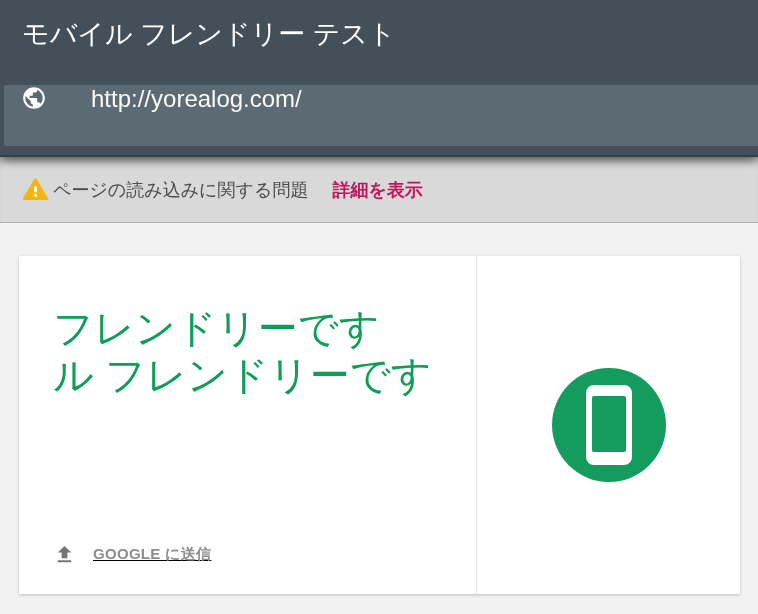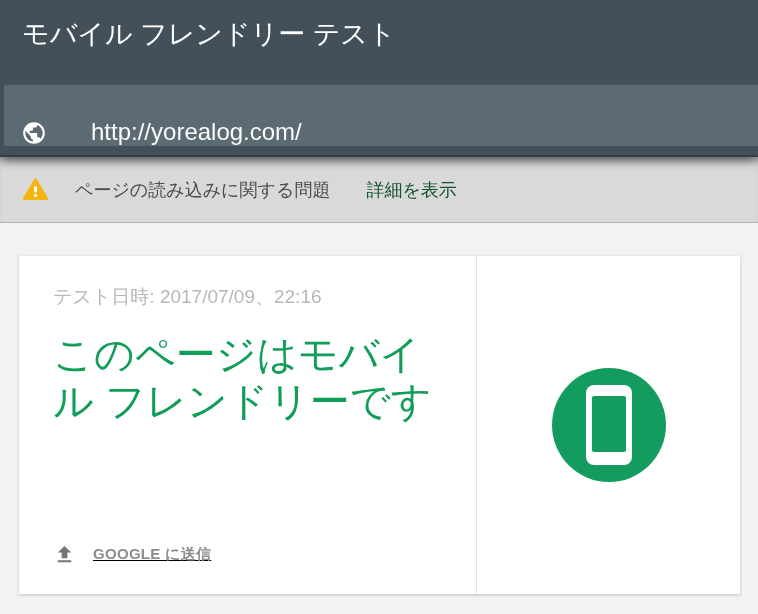--- a/index.html
+++ b/index.html
@@ -20,46 +20,46 @@
   }
   .app-title {
     position: absolute; left: 22px; top: 16px;
     font-size: 27px; font-weight: 400; color: #ffffff;
     white-space: nowrap;
   }
   .url-bar {
     position: absolute; left: 4px; top: 85px; right: 0; height: 61px;
     background: #5c6a74;
     border-radius: 2px 0 0 2px;
-    display: flex; align-items: flex-end;
+    display: flex; align-items: flex-start;
   }
   .url-bar .globe { margin-left: 17px; width: 26px; height: 26px; flex: 0 0 auto; }
   .url-text {
     margin-left: 44px;
     font-size: 24px; color: #fafafa; font-weight: 400;
     white-space: nowrap;
   }
 
   
   .banner {
     position: absolute; top: 157px; left: 0; width: 758px; height: 66px;
     background: #d9d9d9;
     border-bottom: 1px solid #b3b3b3;
     box-shadow: inset 0 10px 10px -7px rgba(0,0,0,0.35);
     display: flex; align-items: center;
     z-index: 2;
   }
   .banner .warn-icon { margin-left: 22px; width: 27px; height: 27px; flex: 0 0 auto; }
   .banner-message {
-    margin-left: 26px;
+    margin-left: 4px;
     font-size: 18px; color: #4b4b4b; white-space: nowrap;
   }
   .banner-link {
-    margin-left: 36px;
-    font-size: 18px; color: #14532d; font-weight: normal;
+    margin-left: 24px;
+    font-size: 18px; color: #be185d; font-weight: bold;
     white-space: nowrap; cursor: pointer;
   }
 
   
   .card {
     position: absolute; left: 19px; top: 256px; width: 721px; height: 338px;
     background: #ffffff;
     box-shadow: 0 1px 3px rgba(0,0,0,0.22);
     display: flex;
   }
@@ -138,23 +138,22 @@
       <rect x="10.8" y="9" width="2.5" height="5.6" rx="1" fill="#ffffff"></rect>
       <circle cx="12.05" cy="17.2" r="1.45" fill="#ffffff"></circle>
     </svg>
   </span>
   <span class="banner-message">ページの読み込みに関する問題</span>
   <span class="banner-link">詳細を表示</span>
 </div>
 
 <div class="card">
   <div class="card-left">
-    <div class="test-date">テスト日時: 2017/07/09、22:16</div>
     <div class="result-heading">
-      <div class="line">このページはモバイ</div>
+      <div class="line">フレンドリーです</div>
       <div class="line">ル フレンドリーです</div>
     </div>
     <div class="submit-row">
       <span class="upload">
         <svg width="23" height="23" viewBox="0 0 24 24">
           <path fill="#757575" d="M9 16h6v-6h4l-7-7-7 7h4zm-4 2h14v2H5z"></path>
         </svg>
       </span>
       <span class="submit-label">GOOGLE に送信</span>
     </div>

